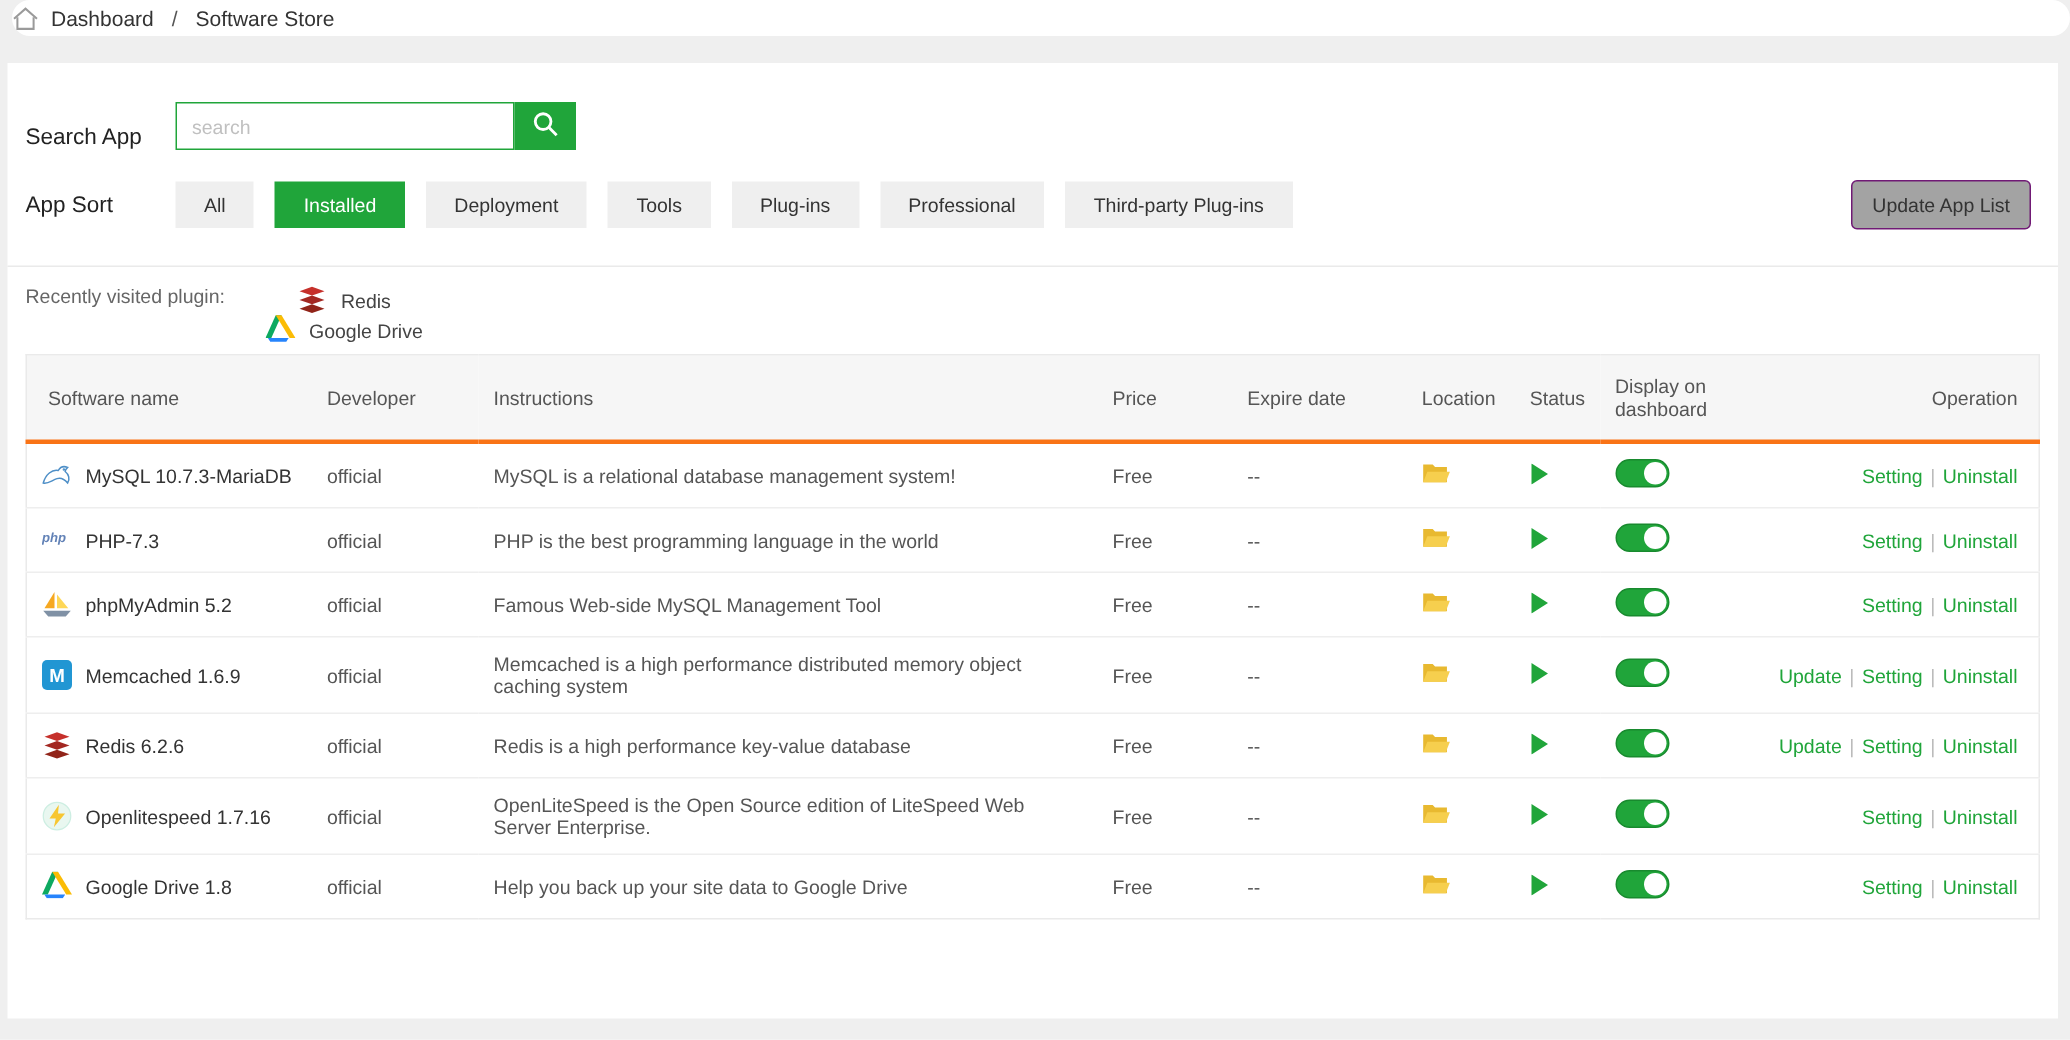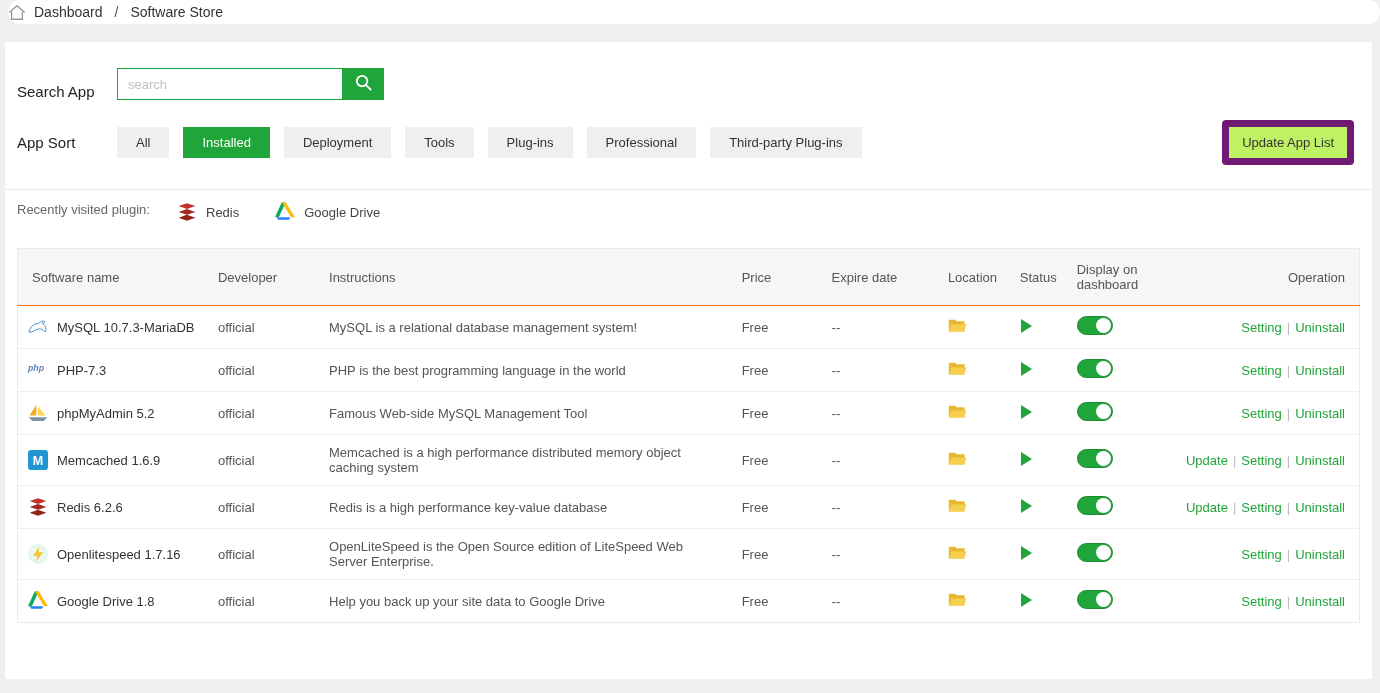--- a/index.html
+++ b/index.html
@@ -30,21 +30,21 @@
   .search-box input::placeholder { color:#c0c0c0; }
   .search-btn { width:41px; height:32px; background:#20a53a; border:none;
         display:flex; align-items:center; justify-content:center; cursor:pointer; }
 
   .sort-row { margin-top:20px; }
   .tabs { display:flex; gap:14px; }
   .sort-tab { padding:8px 19px; font-size:13px; background:#efefef; color:#333;
         border:none; cursor:pointer; font-family:"Liberation Sans", sans-serif; white-space:nowrap; }
   .sort-tab.active { background:#20a53a; color:#fff; }
   .update-btn { margin-left:auto; margin-right:6px; padding:8px 13px; font-size:13px;
-        background:#bef264; border:7px solid #701a75; border-radius:4px; color:#333;
+        background:#a3a3a3; border:1px solid #701a75; border-radius:4px; color:#333;
         cursor:pointer; font-family:"Liberation Sans", sans-serif; }
 
   .top-sep { border:none; border-top:1px solid #eaeaea; margin:24px -12px 0 -12px; }
 
   
   .banner { margin-top:14px; height:48px; background:#dff0d8; border-radius:4px;
         display:flex; align-items:center; padding:0 26px; }
   .banner .headline { font-size:14px; font-weight:bold; color:#3c763d; }
   .banner .subtext  { font-size:14px; font-weight:bold; color:#3c763d; margin-left:60px; }
   .banner .try-btn  { margin-left:14px; background:#20a53a; color:#fff; border:none;
@@ -55,21 +55,21 @@
   .recent { margin-top:12px; height:42px; display:flex; align-items:flex-start; }
   .recent .r-label { font-size:13px; color:#666; width:160px; flex:none; }
   .recent-item { display:flex; align-items:center; gap:9px; margin-right:36px;
         font-size:13px; color:#444; cursor:pointer; }
   .recent-item .p-ico { width:20px; height:20px; display:inline-flex; }
 
   
   table.store { width:100%; border-collapse:collapse; margin-top:4px;
         border:1px solid #eaeaea; }
   table.store th { background:#f6f6f6; font-weight:normal; font-size:13px; color:#555;
-        text-align:left; padding:13px 10px; border-bottom:1px solid #f97316; }
+        text-align:left; padding:13px 10px; border-bottom:3px solid #f97316; }
   table.store th.c-name { padding-left:14px; }
   table.store th.c-op, table.store td.c-op { text-align:right; padding-right:14px; }
   table.store td { padding:10px; font-size:13px; color:#555;
         border-bottom:1px solid #eeeeee; }
   table.store tr:last-child td { border-bottom:none; }
   .name-cell { display:flex; align-items:center; gap:9px; color:#333; }
   .app-ico { width:20px; height:20px; display:inline-flex; flex:none; }
   .c-name { width:192px; } .c-dev { width:112px; } .c-instr { width:421px; }
   .c-price { width:91px; } .c-exp { width:118px; } .c-loc { width:72px; }
   .c-status { width:56px; } .c-disp { width:110px; }
@@ -136,21 +136,21 @@
         <button class="sort-tab">Third-party Plug-ins</button>
       </div>
     <button class="update-btn">Update App List</button>
   </div>
 
   <hr class="top-sep">
 
 
   <div class="recent">
     <span class="r-label">Recently visited plugin:</span>
-    <div style="display:flex;align-items:center;">
+    <div style="display:flex;align-items:center;flex-direction:column;">
 
         <span class="recent-item">
           <span class="p-ico">
             <svg width="20" height="19" viewBox="0 0 24 22">
               <path d="M12 1 L22 4.5 L12 8 L2 4.5 Z" fill="#c6302b"></path>
               <path d="M12 8 L22 11.5 L12 15 L2 11.5 Z" fill="#a32822"></path>
               <path d="M12 15 L22 18.5 L12 22 L2 18.5 Z" fill="#912419"></path>
             </svg>
           </span>
           <span>Redis</span>

